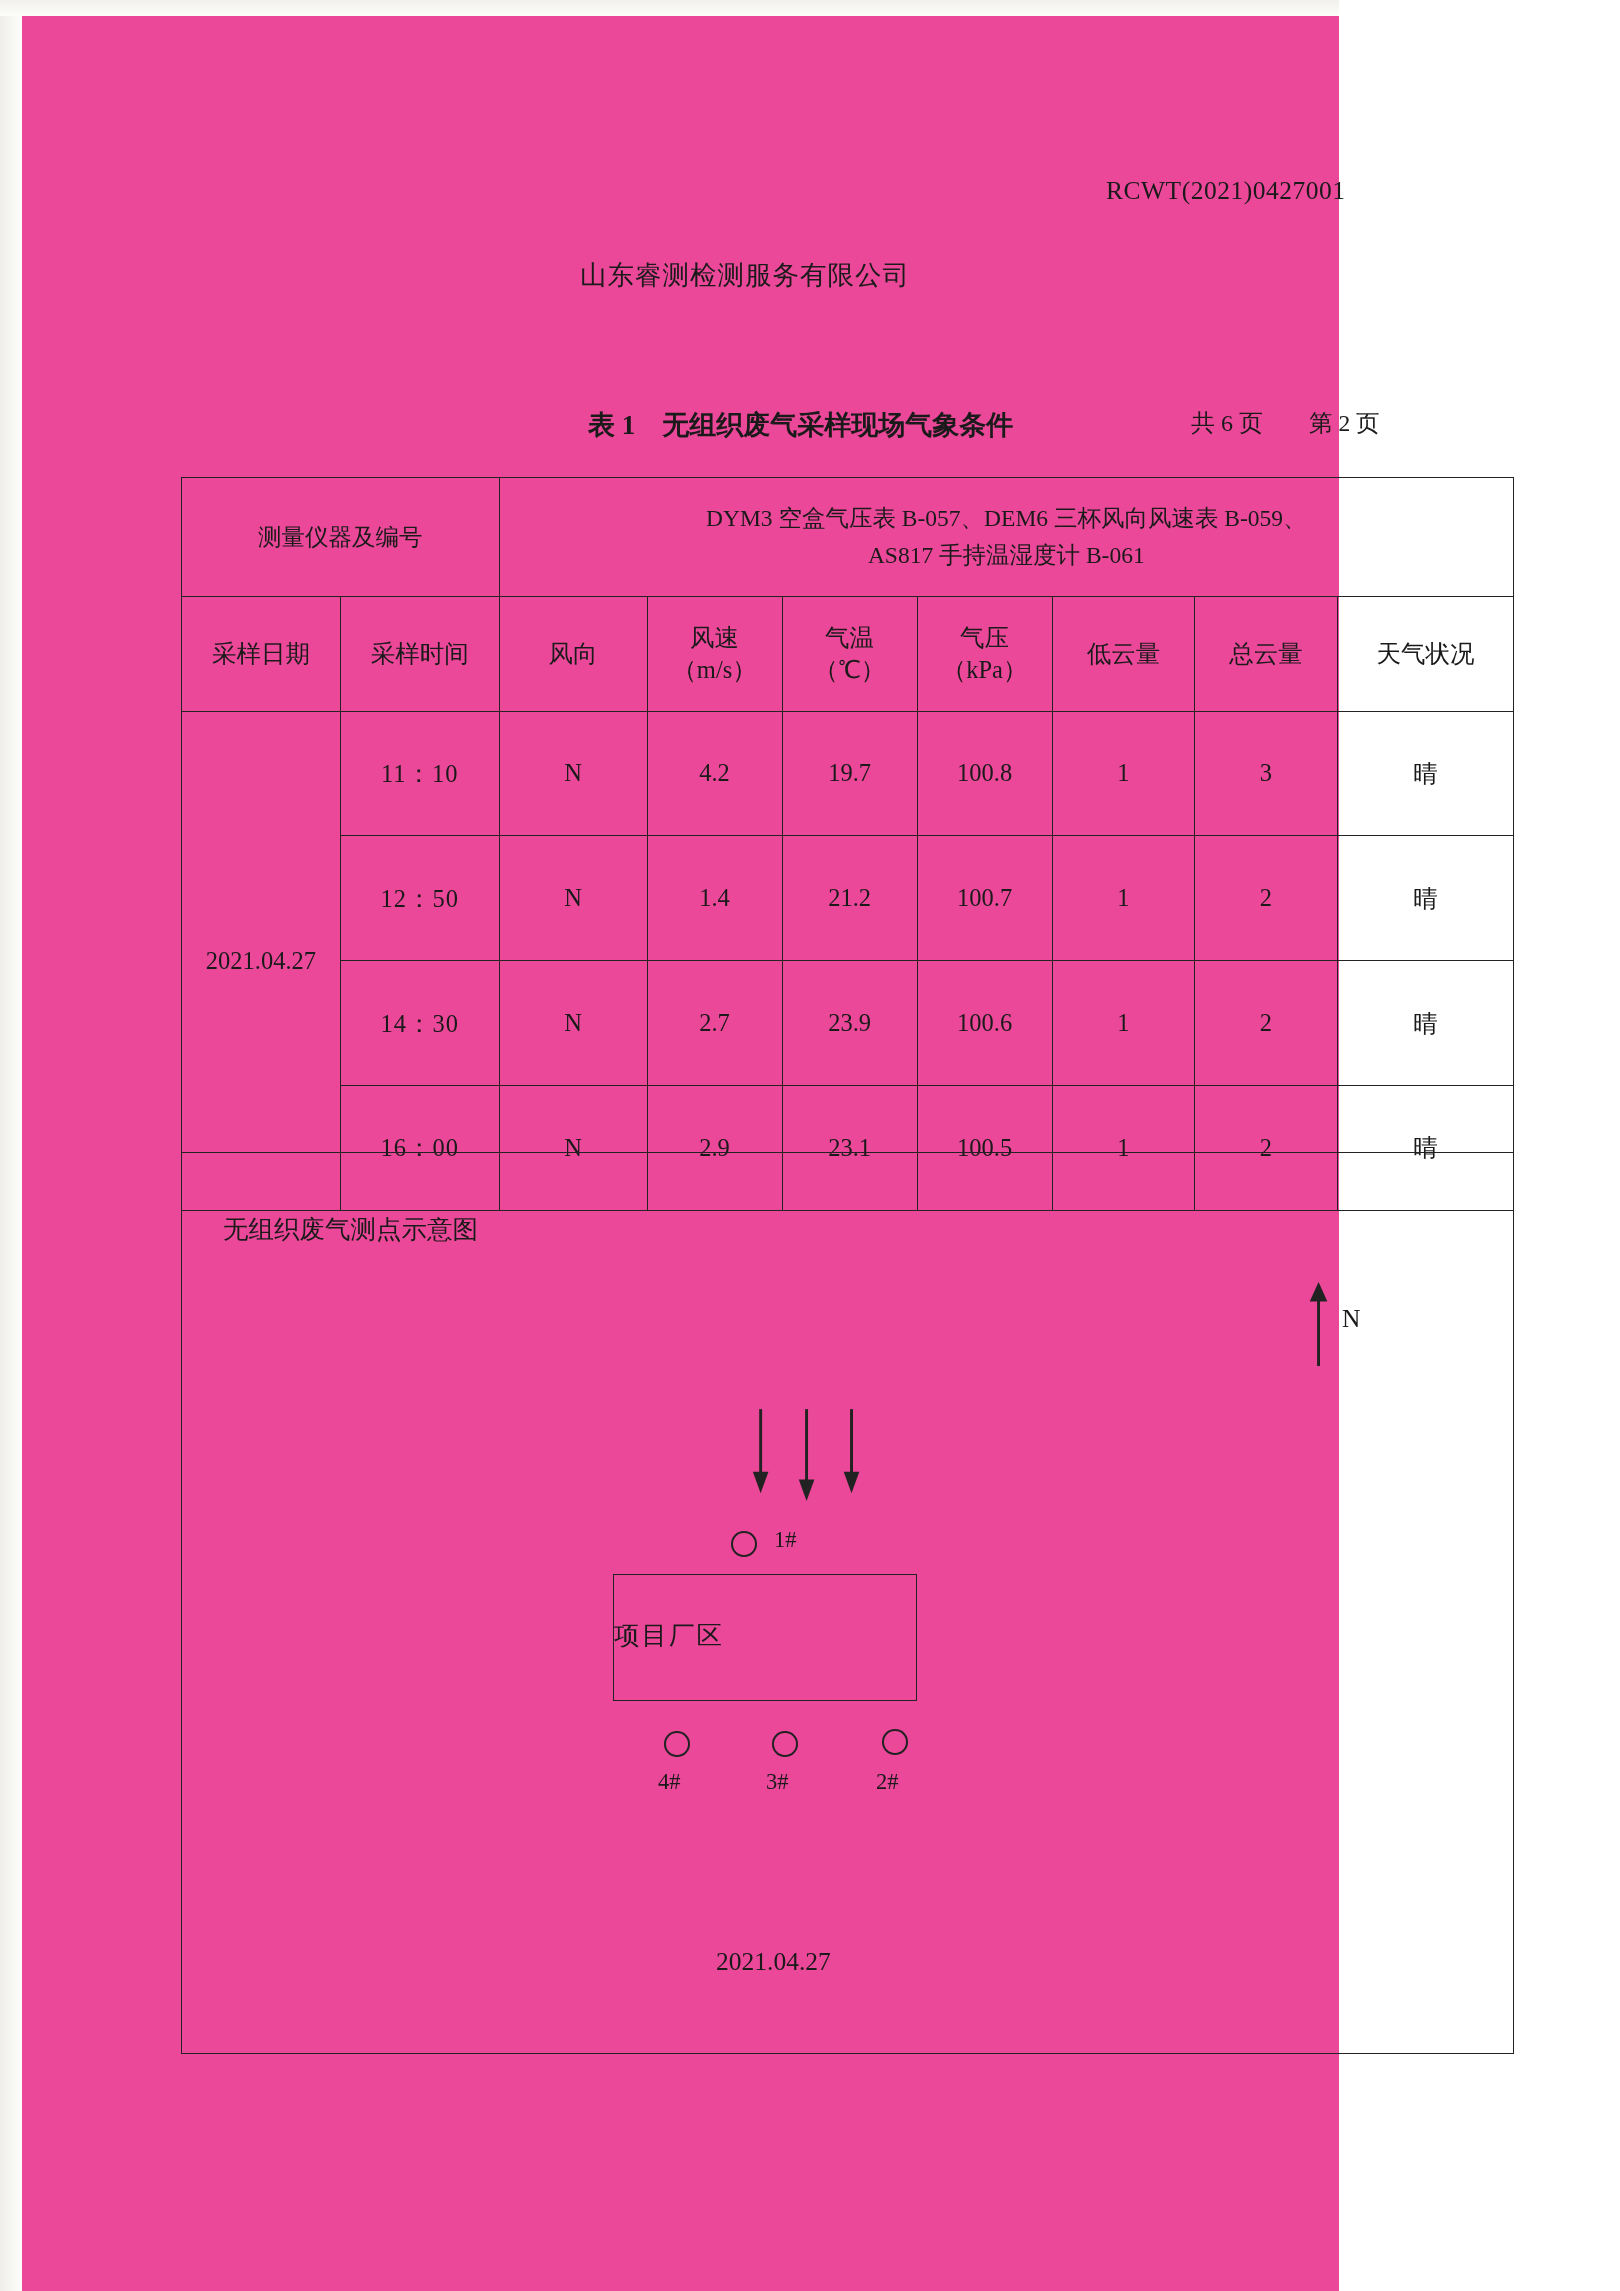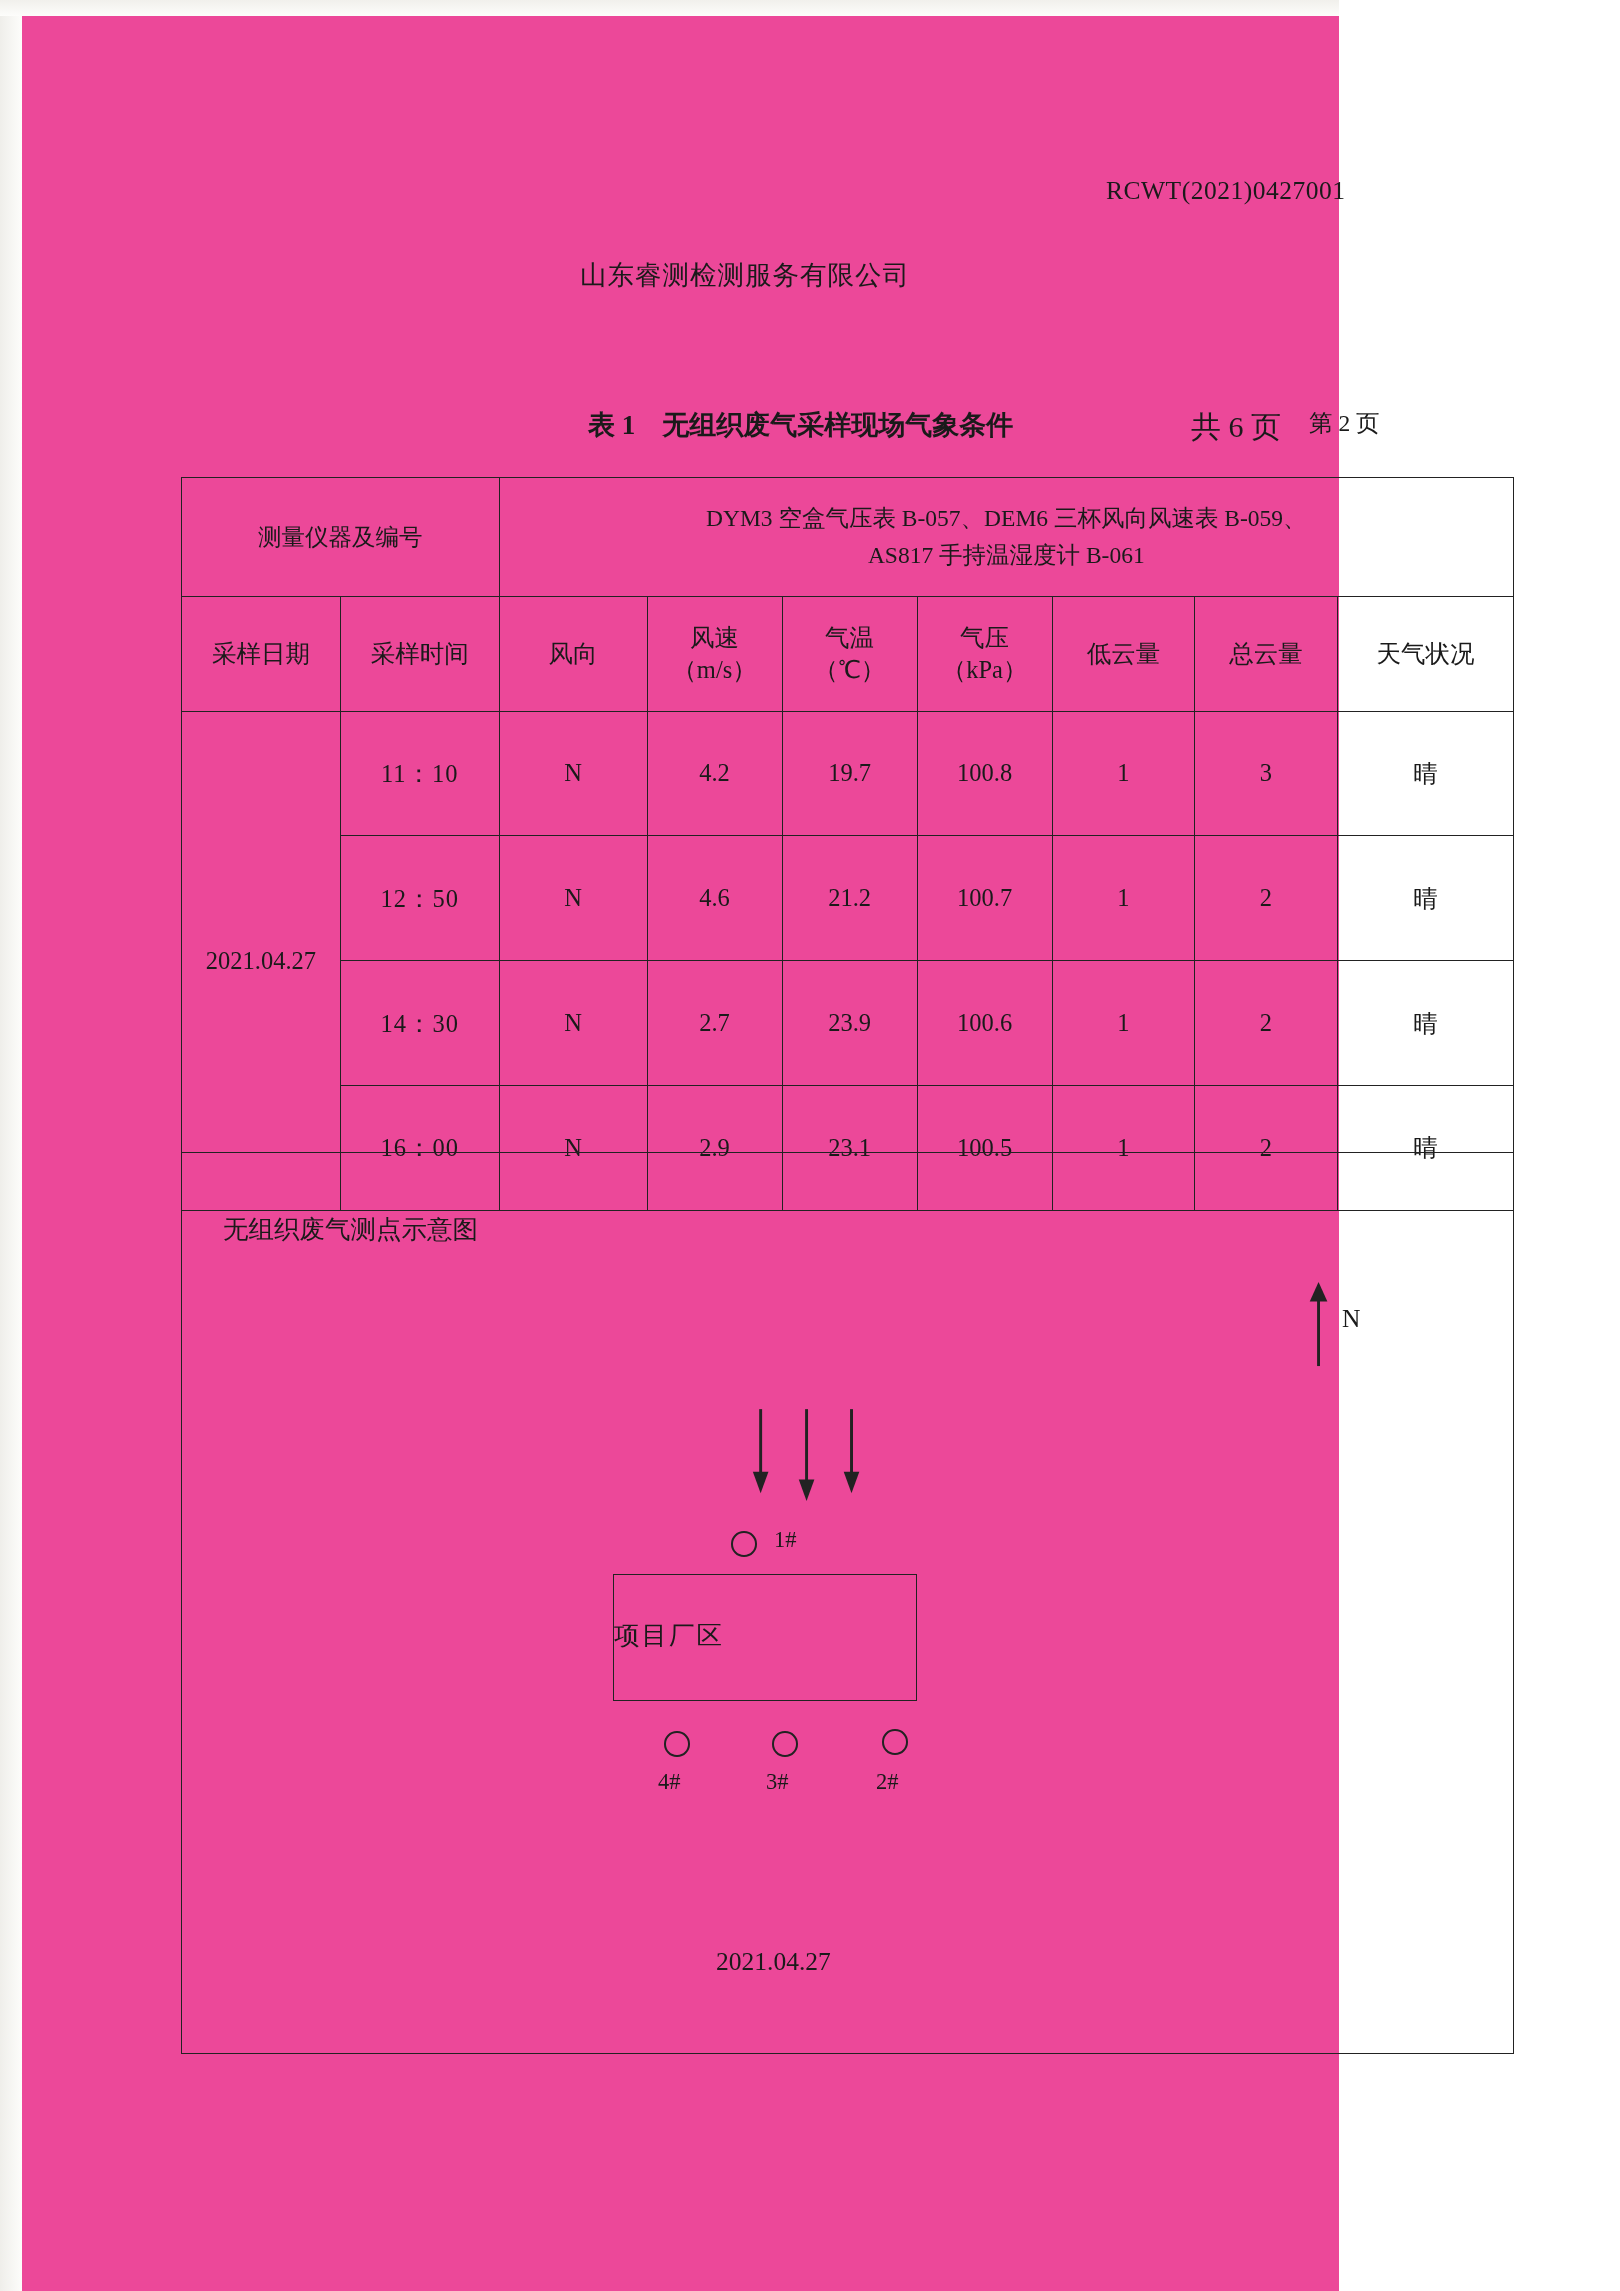--- a/index.html
+++ b/index.html
@@ -62,21 +62,21 @@
     top: 407px;
     left: 588px;
     font-size: 27px;
     white-space: nowrap;
     font-weight: bold;
   }
   .page-count {
     position: absolute;
     top: 407px;
     left: 1191px;
-    font-size: 30px;
+    font-size: 24px;
     white-space: nowrap;
   }
   .page-number {
     position: absolute;
     top: 407px;
     left: 1309px;
     font-size: 23.5px;
     white-space: nowrap;
   }
 
@@ -233,21 +233,21 @@
         <td>4.2</td>
         <td>19.7</td>
         <td>100.8</td>
         <td>1</td>
         <td>3</td>
         <td>晴</td>
       </tr>
       <tr class="data-row">
         <td class="time-cell">12：50</td>
         <td>N</td>
-        <td>4.6</td>
+        <td>1.4</td>
         <td>21.2</td>
         <td>100.7</td>
         <td>1</td>
         <td>2</td>
         <td>晴</td>
       </tr>
       <tr class="data-row">
         <td class="time-cell">14：30</td>
         <td>N</td>
         <td>2.7</td>

